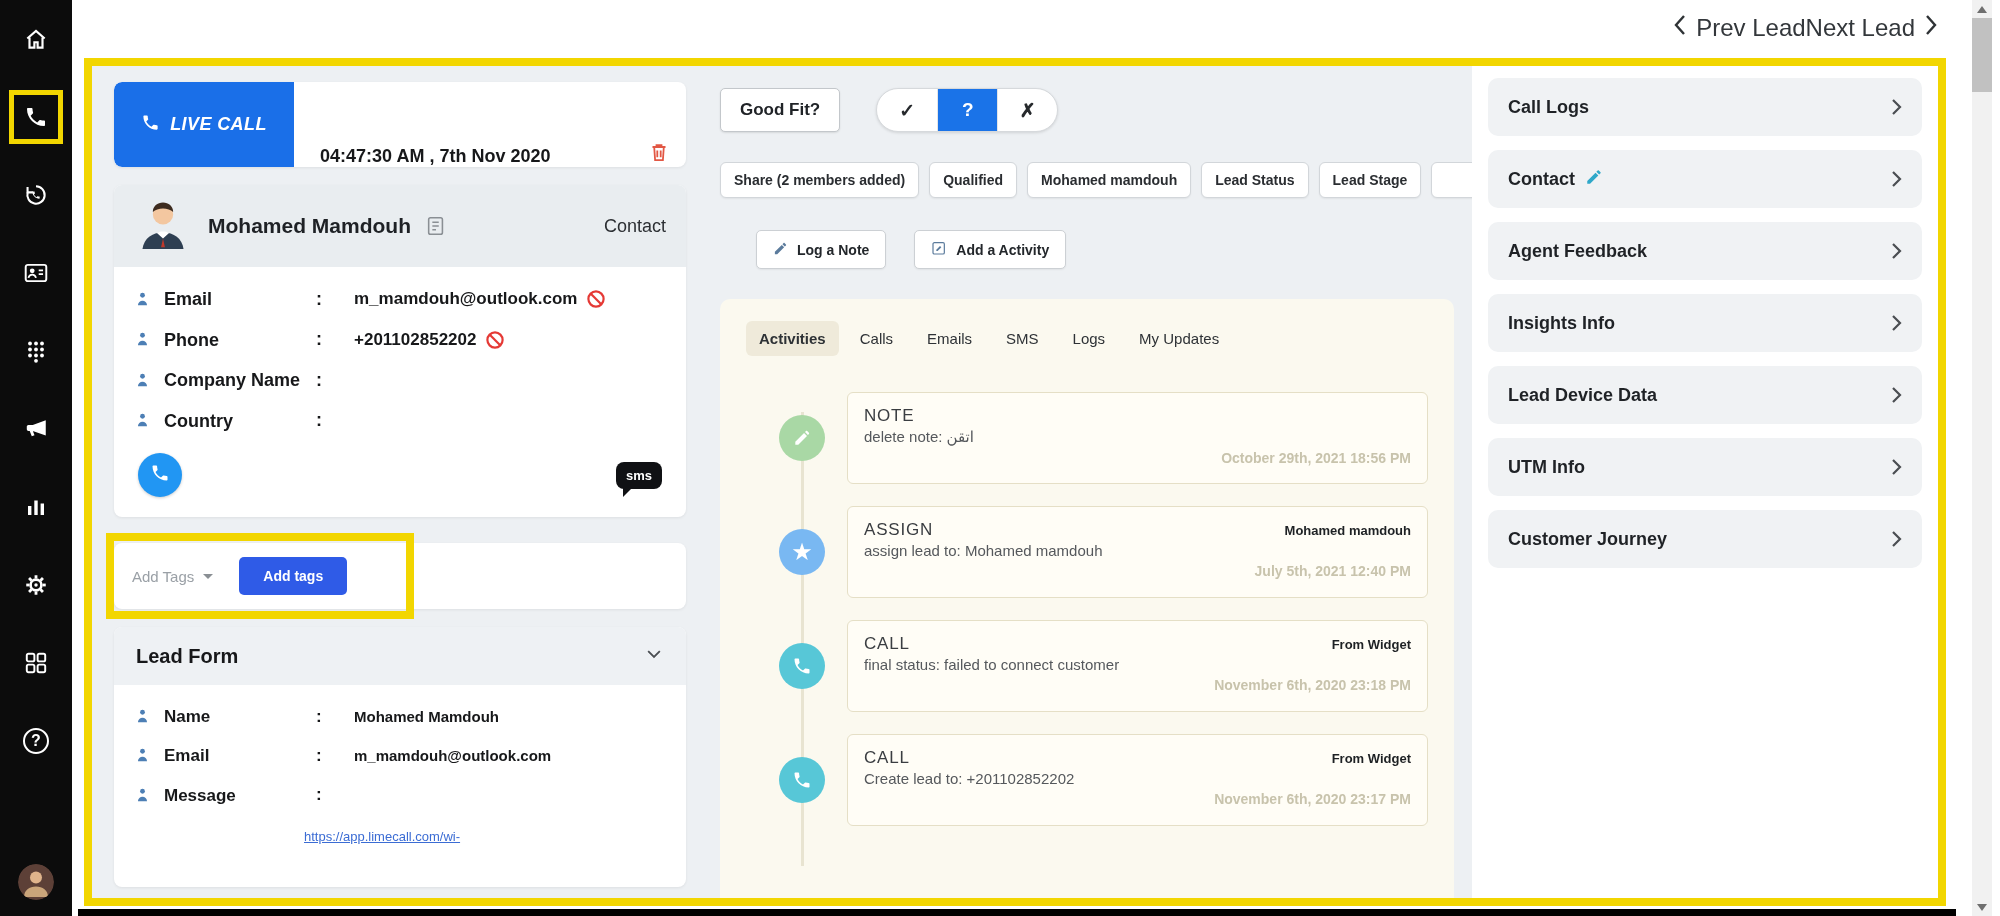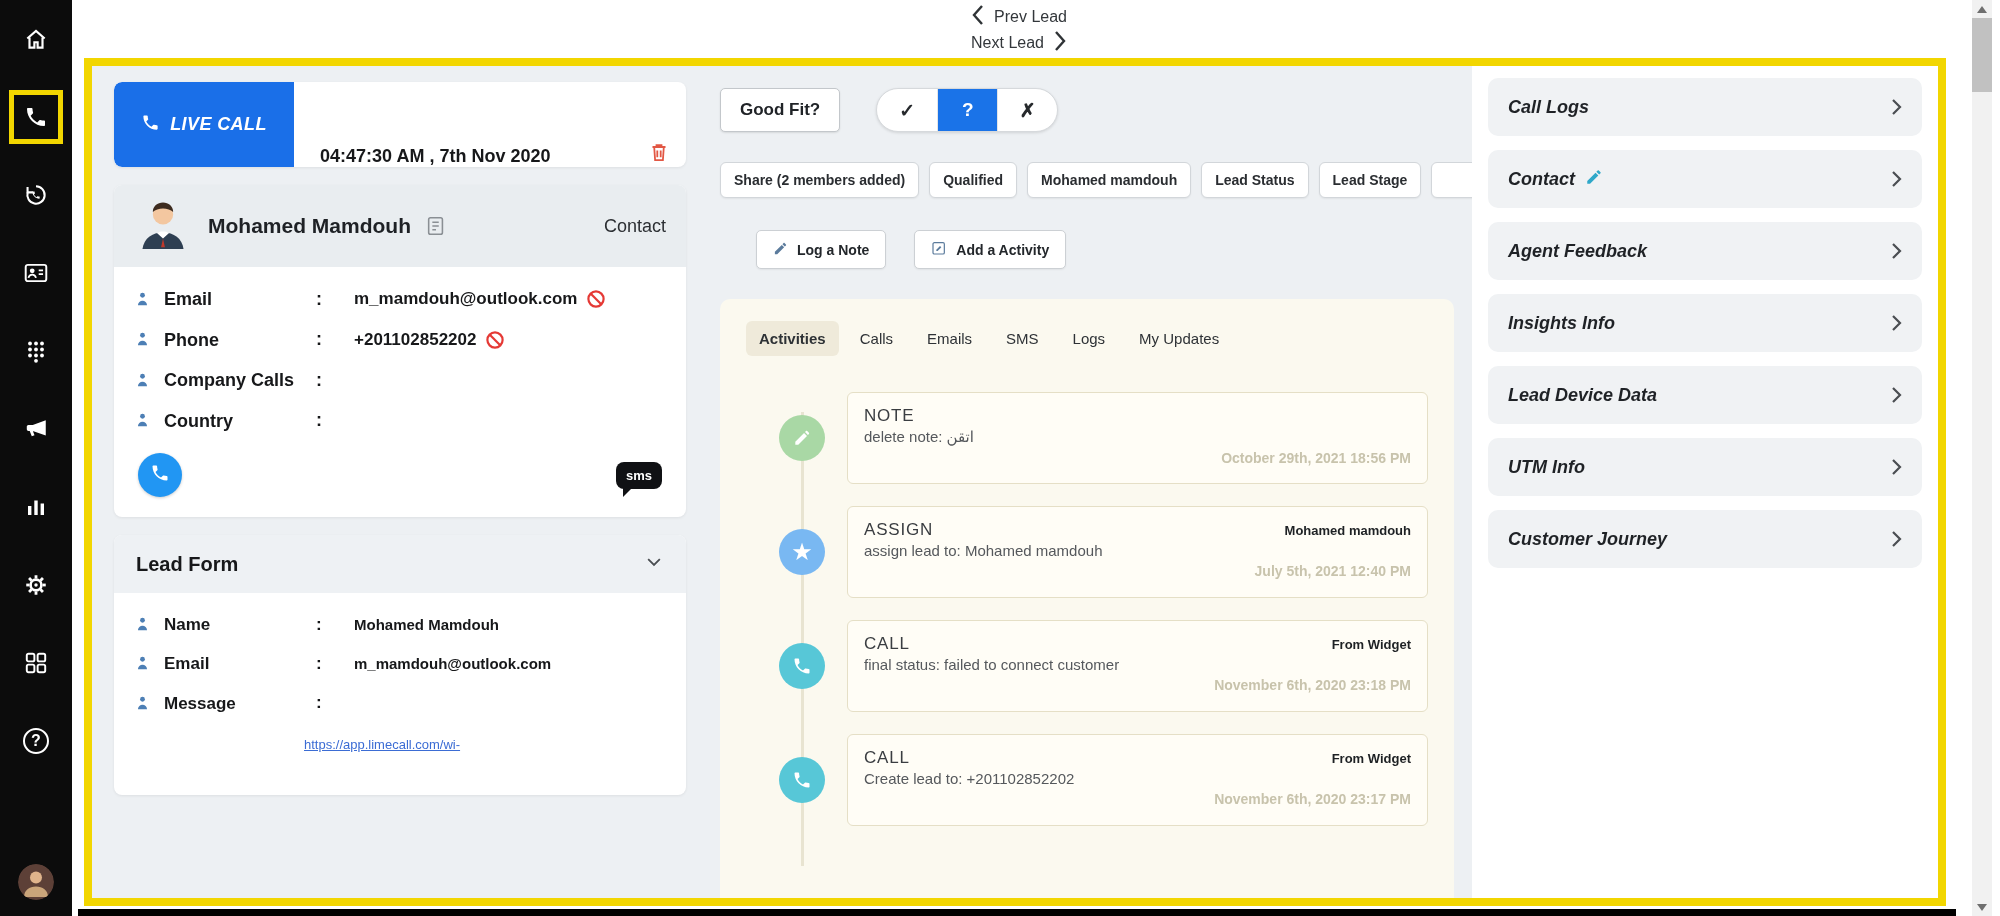--- a/index.html
+++ b/index.html
@@ -13,21 +13,21 @@
   .side-icon { width:30px; height:30px; display:flex; align-items:center; justify-content:center; cursor:pointer; }
   .side-icon svg { display:block; }
   .side-icon.active { outline:5px solid #F2D600; outline-offset:7px; }
   .help-circle { width:26px; height:26px; border:2px solid #fff; border-radius:50%;
                  display:flex; align-items:center; justify-content:center; color:#fff; font-weight:bold; font-size:16px; }
   .side-avatar { margin-top:auto; width:36px; height:36px; border-radius:50%; overflow:hidden; cursor:pointer; }
 
   
   .topbar { position:absolute; left:72px; right:34px; top:0; height:56px; background:#fff;
             display:flex; align-items:center; justify-content:flex-end; padding:0 28px;
-            font-size:16px; color:#33373b; z-index:3;flex-direction:column; }
+            font-size:24px; color:#33373b; z-index:3; }
   .nav-btn { display:flex; align-items:center; gap:10px; cursor:pointer; }
 
   
   .frame { position:absolute; left:84px; top:58px; right:54px; bottom:10px;
            border:8px solid #F2D600; background:#edf0f3; overflow:hidden; }
   .content { display:flex; height:100%; }
 
   .card { background:#fff; border-radius:8px; box-shadow:0 1px 3px rgba(0,0,0,.07); }
 
   
@@ -119,21 +119,21 @@
              padding:13px 16px 9px; min-height:92px; cursor:pointer; }
   .tl-top { display:flex; justify-content:space-between; align-items:baseline; }
   .tl-type { font-size:17px; color:#3a3d41; letter-spacing:.8px; }
   .tl-src { font-size:13px; font-weight:bold; color:#1e2124; }
   .tl-msg { font-size:15px; color:#55585c; margin-top:2px; }
   .tl-time { text-align:right; font-size:14px; color:#c8c3ac; margin-top:4px; font-weight:600; }
 
   
   .col-right { flex:1; margin-left:18px; background:#fff; padding:12px 16px 16px; position:relative; z-index:2; }
   .panel-row { height:58px; background:#f0f2f4; border-radius:10px; display:flex; align-items:center;
-               justify-content:space-between; padding:0 20px; margin-bottom:14px; cursor:pointer;font-style:italic; }
+               justify-content:space-between; padding:0 20px; margin-bottom:14px; cursor:pointer; }
   .panel-left { display:flex; align-items:center; gap:10px; }
   .panel-label { font-size:18px; font-weight:bold; color:#1f2226; }
   .chev-right { display:flex; }
 
   
   .scrollbar { position:absolute; right:8px; top:0; bottom:0; width:20px; background:#f1f1f1;
                display:flex; flex-direction:column; align-items:center; z-index:9; }
   .sb-arrow { width:100%; height:18px; display:flex; align-items:center; justify-content:center; cursor:pointer; }
   .tri-up { width:0; height:0; border:5px solid transparent; border-bottom:7px solid #6f6f6f; margin-bottom:5px; }
   .tri-down { width:0; height:0; border:5px solid transparent; border-top:7px solid #6f6f6f; margin-top:5px; }
@@ -354,21 +354,21 @@
                   </span>
               </span>
             </div>
             <div class="field-row">
               <span class="f-icon">
                   <svg width="17" height="17" viewBox="0 0 24 24" fill="#4d7fb5">
                     <circle cx="12" cy="6" r="3.4"></circle>
                     <path d="M5.5 20c.5-4 3-6.2 6.5-6.2s6 2.2 6.5 6.2z"></path>
                   </svg>
                 </span>
-              <span class="f-label">Company Calls</span>
+              <span class="f-label">Company Name</span>
               <span class="f-colon">:</span>
               <span class="f-value"></span>
             </div>
             <div class="field-row">
               <span class="f-icon">
                   <svg width="17" height="17" viewBox="0 0 24 24" fill="#4d7fb5">
                     <circle cx="12" cy="6" r="3.4"></circle>
                     <path d="M5.5 20c.5-4 3-6.2 6.5-6.2s6 2.2 6.5 6.2z"></path>
                   </svg>
                 </span>
@@ -380,20 +380,28 @@
           <div class="cc-actions">
             <span class="call-circle">
               <span><svg width="20" height="20" viewBox="0 0 24 24">
                     <path d="M6.62 10.79c1.44 2.83 3.76 5.14 6.59 6.59l2.2-2.2c.27-.27.67-.36 1.02-.24 1.12.37 2.33.57 3.57.57.55 0 1 .45 1 1V20c0 .55-.45 1-1 1-9.39 0-17-7.61-17-17 0-.55.45-1 1-1h3.5c.55 0 1 .45 1 1 0 1.25.2 2.45.57 3.57.11.35.03.74-.25 1.02l-2.2 2.2z" fill="#fff"></path>
                   </svg></span>
             </span>
             <span class="sms-badge"><span>sms</span></span>
           </div>
         </div>
 
+        <div class="card tags-card">
+          <div class="tags-highlight"></div>
+          <span class="add-tags-dd">
+            <span>Add Tags</span>
+            <span class="caret-down"></span>
+          </span>
+          <button class="add-tags-btn">Add tags</button>
+        </div>
 
         <div class="card lead-form-card">
           <div class="lf-header">
             <span class="lf-title">Lead Form</span>
             <span><svg width="20" height="20" viewBox="0 0 24 24">
                   <path d="M5 8.5l7 7 7-7" fill="none" stroke="#4a4e52" stroke-width="2.2"></path>
                 </svg></span>
           </div>
           <div class="lf-fields">
             <div class="field-row">

